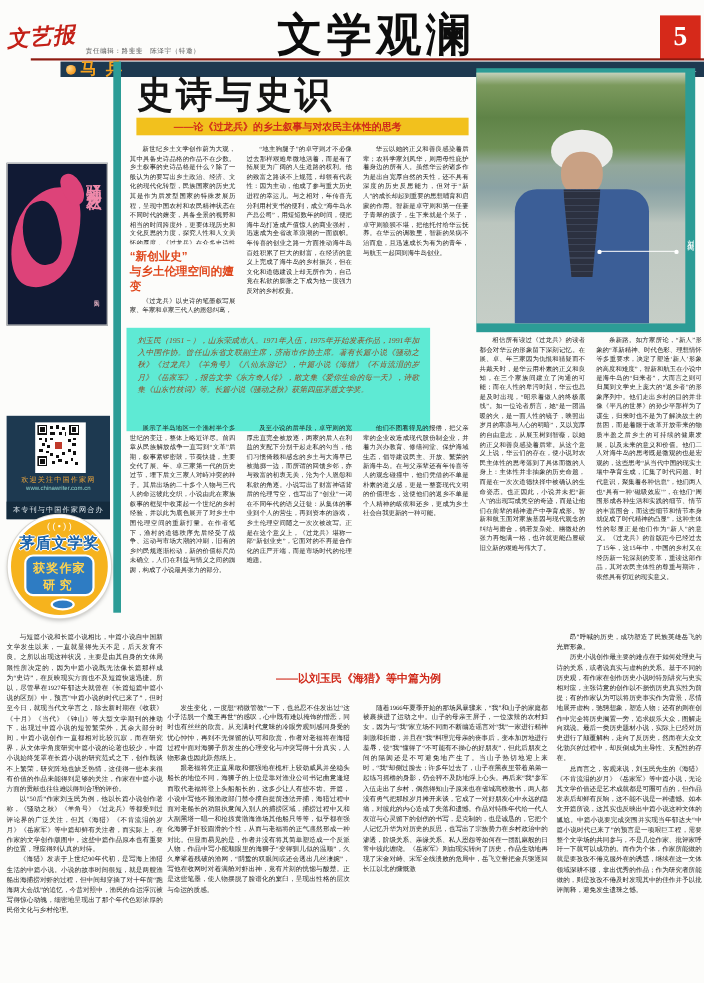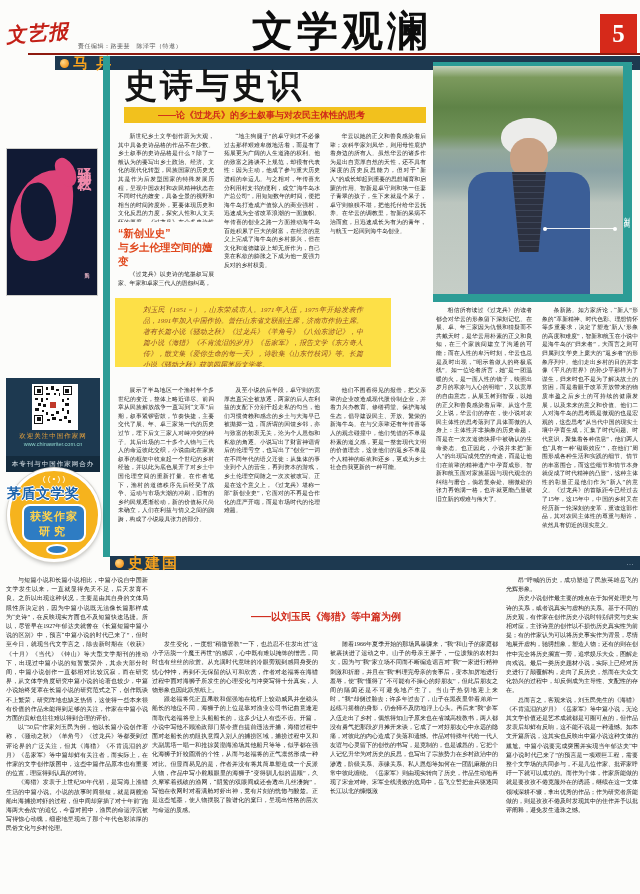--- a/index.html
+++ b/index.html
@@ -26,22 +26,22 @@
   .tealstrip{left:103px;top:56px;width:7px;height:501px;background:#2c9c96;}
   
   .a1-title{left:124px;top:64px;font-size:33px;font-weight:800;letter-spacing:3px;color:#141414;}
   .a1-subbar{left:124px;top:107px;width:302px;height:16px;background:#f2c11d;}
   .a1-subtitle{line-height:16px;font-size:9px;font-weight:bold;color:#d0291a;padding-left:34px;white-space:nowrap;}
   .col{font-family:"Liberation Serif",serif;font-size:5.8px;line-height:8.6px;text-align:justify;
        color:#1c1c1c;overflow:hidden;}
   .col p{margin:0;text-indent:2em;}
   .col2{font-size:6px;line-height:9.2px;}
   .subhead{left:118px;top:226px;width:96px;font-size:10.5px;line-height:14px;font-weight:800;color:#e0481d;}
-  .biobox{left:115px;top:298px;width:276px;height:69px;background:#fde047;box-sizing:border-box;
-          padding:7px 28px;font-family:"Liberation Serif",serif;font-style:italic;font-size:7px;
+  .biobox{left:115px;top:298px;width:276px;height:94px;background:#5eead4;box-sizing:border-box;
+          padding:7px 10px;font-family:"Liberation Serif",serif;font-style:italic;font-size:7px;
           line-height:11px;color:#8f4c28;text-align:justify;overflow:hidden;}
   
   .photo{left:433px;top:62px;width:199px;height:240px;background:#2c9c96;box-sizing:border-box;
          padding:4px 9px 8px 0;}
   .photo-inner{position:relative;width:190px;height:228px;overflow:hidden;
      background:linear-gradient(180deg,#c5d2bc 0%,#7c9a5d 5%,#5f8347 18%,#6f9157 30%,#93a89b 37%,
                 #8aa2a4 46%,#9db0ad 53%,#bcc6bf 60%,#c6cec7 100%);}
   .hair{position:absolute;left:68px;top:52px;width:56px;height:38px;background:#ececea;
         border-radius:50% 50% 46% 46%;}
   .face{position:absolute;left:77px;top:72px;width:38px;height:40px;background:#c9a184;border-radius:46%;}
@@ -73,21 +73,21 @@
   .qr-follow{position:absolute;left:0;top:54px;width:94px;text-align:center;font-size:6.5px;color:#e8a33d;
              letter-spacing:1px;}
   .qr-url{position:absolute;left:0;top:63px;width:94px;text-align:center;font-size:5.5px;color:#8fd4cc;}
   .qr-band{position:absolute;left:0;bottom:0;width:94px;height:16px;background:#142b3d;color:#dfe8ee;
            font-size:6.5px;text-align:center;line-height:16px;letter-spacing:1px;}
   
   .award{left:7px;top:468px;width:94px;height:100px;}
   .award-circle{position:absolute;left:0;top:0;width:88px;height:88px;border-radius:50%;background:#f6b31d;
                 border:3px solid #fff;box-shadow:0 0 0 1px #d8d6cf,0 2px 4px rgba(0,0,0,.25);}
   .award-signal{position:absolute;left:0;top:6px;width:94px;text-align:center;color:#fff;font-size:8px;}
-  .award-line1{position:absolute;left:0;top:17px;width:94px;text-align:left;font-size:14px;font-weight:900;
+  .award-line1{position:absolute;left:0;top:17px;width:94px;text-align:center;font-size:14px;font-weight:900;
                color:#1d64ab;text-shadow:-1px 0 #fff,1px 0 #fff,0 -1px #fff,0 1px #fff;letter-spacing:.5px;}
   .award-bubble{position:absolute;left:15px;top:36px;width:64px;height:38px;background:#2e7cc3;border:2px solid #fff;
                 border-radius:8px;text-align:center;box-sizing:border-box;}
   .award-line2{font-size:11px;font-weight:800;color:#ffd34d;margin-top:3px;letter-spacing:1px;}
   .award-line3{font-size:11px;font-weight:800;color:#ffd34d;letter-spacing:4px;}
   .award-tail{position:absolute;left:39px;top:76px;width:18px;height:7px;background:#2e7cc3;border:2px solid #fff;
               border-radius:50%;}
   
   .a2-title{left:152px;top:572px;width:348px;text-align:center;font-size:24px;font-weight:800;
             letter-spacing:2px;color:#141414;}
@@ -228,25 +228,20 @@
   <div class="abs col" style="left:330px;top:386px;width:96px;height:170px;">
       <p>他们不图看得见的报偿，把父亲辈的企业改造成现代股份制企业，并着力兴办教育、修缮祠堂、保护海域生态，倡导建设民主、开放、繁荣的新海牛岛。在与父亲辈还有年传喜等人的观念碰撞中，他们凭借的不单是朴素的道义感，更是一整套现代文明的价值理念，这使他们的返乡不单是个人精神的皈依和还乡，更成为乡土社会自我更新的一种可能。</p>
     </div>
   <div class="abs col" style="left:436px;top:306px;width:96px;height:250px;">
       <p>相信所有读过《过龙兵》的读者都会对华云的形象留下深刻记忆。在展、卓、年三家因为仇恨和猜疑而不共戴天时，是华云用朴素的正义和良知，在三个家族间建立了沟通的可能；而在人性的卑污时刻，华云也总是及时出现，“昭示着做人的终极底线”。如一位论者所言，她“是一团温暖的火，是一面人性的镜子，映照出岁月的寒凉与人心的明暗”，又以宽厚的自由意志，从展玉树到智薇，以她的正义和善良感染着后辈。从这个意义上说，华云们的存在，使小说对农民主体性的思考落到了具体而微的人身上：主体性并非抽象的历史命题，而是在一次次道德抉择中被确认的生命姿态。也正因此，小说并未把“新人”的出现写成凭空的奇迹，而是让他们在前辈的精神遗产中孕育成形。智新和航玉面对家族基因与现代观念的纠结与磨合，倘若复杂处、幽微处的张力再饱满一格，也许就更能凸显破旧立新的艰难与伟大了。</p>
     </div>
   <div class="abs col" style="left:542px;top:306px;width:96px;height:250px;">
       <p>条新路。如方家所论，“新人”形象的“革新精神、时代色彩、理想情怀等多重要求，决定了塑造‘新人’形象的高度和难度”，智新和航玉在小说中是海牛岛的“归来者”，大而言之则可归属到文学史上庞大的“返乡者”的形象序列中。他们走出乡村的目的并非像《平凡的世界》的孙少平那样为了谋生，归来时也不是为了解决故土的贫困，而是着眼于改革开放带来的物质丰盈之后乡土的可持续的健康发展，以及未来的意义和价值。他们二人对海牛岛的思考既是微观的也是宏观的，这些思考“从当代中国的现实土壤中孕育生成，汇集了时代问题、时代意识，聚集着各种信息”，他们两人也“具有一种‘磁吸效应’”，在他们“周围形成各种生活和实践的细节、情节的丰富围合，而这些细节和情节本身就促成了时代精神的凸显”，这种主体性的彰显正是他们作为“新人”的意义。《过龙兵》的首版距今已经过去了15年，这15年中，中国的乡村又在经历新一轮深刻的变革，重读这部作品，其对农民主体性的尊重与期许，依然具有切近的现实意义。</p>
     </div>
 
-  <div class="abs secbar" style="left:110px;top:556px;width:530px;">
-    <div class="badge-dot" style="position:absolute;left:5px;top:2.5px;"></div>
-    <div class="badge-name" style="position:absolute;left:18px;top:0;">史建国</div>
-    <div class="bar-dots" style="position:absolute;right:6px;top:0;">…</div>
-  </div>
 
   <div class="abs a2-subtitle">——以刘玉民《海猎》等中篇为例</div>
 
   <div class="abs col col2" style="left:6px;top:576px;width:142px;height:312px;">
       <p>与短篇小说和长篇小说相比，中篇小说自中国新文学发生以来，一直就显得先天不足，后天发育不良。之所以出现这种状况，主要是由其自身的文体局限性所决定的，因为中篇小说既无法像长篇那样成为“史诗”，在反映现实方面也不及短篇快速迅捷。所以，尽管早在1927年郁达夫就曾在《长篇短篇中篇小说的区别》中，预言“中篇小说的时代已来了”，但时至今日，就现当代文学言之，除去新时期在《收获》《十月》《当代》《钟山》等大型文学期刊的推动下，出现过中篇小说的短暂繁荣外，其余大部分时间，中篇小说创作一直都相对比较沉寂，而在研究界，从文体学角度研究中篇小说的论著也较少，中篇小说始终笼罩在长篇小说的研究范式之下，创作既谈不上繁荣，研究阵地也缺乏热情，这使得一些本来很有价值的作品未能得到足够的关注，作家在中篇小说方面的贡献也往往难以得到合理的评价。</p>
       <p>以“50后”作家刘玉民为例，他以长篇小说创作著称，《骚动之秋》《羊角号》《过龙兵》等都受到过评论界的广泛关注，但其《海猎》《不肯流泪的岁月》《岳家军》等中篇却鲜有关注者，而实际上，在作家的文学创作版图中，这些中篇作品原本也有重要的位置，理应得到认真的对待。</p>
       <p>《海猎》发表于上世纪90年代初，是写海上渔猎生活的中篇小说。小说的故事时间很短，就是两艘渔船出海捕捞对虾的过程，但中间却穿插了对十年前“跑海两大会战”的追忆，今昔对照中，渔民的命运浮沉被写得惊心动魄，细密地呈现出了那个年代色彩浓厚的民俗文化与乡村伦理。</p>
     </div>
   <div class="abs col col2" style="left:152px;top:640px;width:166px;height:248px;">
       <p>发生变化，一度想“稍微管教”一下，也总忍不住发出过“这小子活脱一个魔王再世”的感叹，心中既有难以掩饰的憎恶，同时也有丝丝的欣赏。从充满时代意味的冷眼旁观到感同身受的忧心忡忡，再到不无保留的认可和欣赏，作者对老福将在海猎过程中面对海狮子所发生的心理变化与冲突写得十分真实，人物形象也因此跃然纸上。</p>

